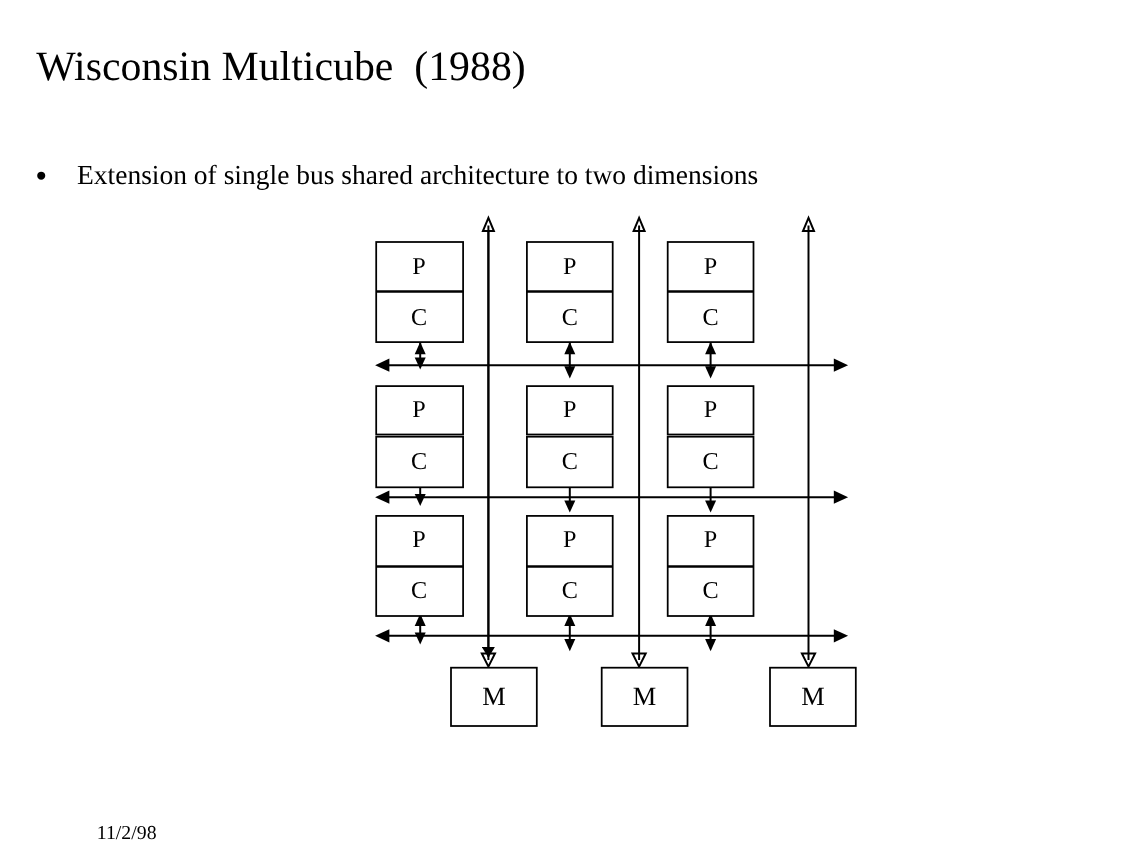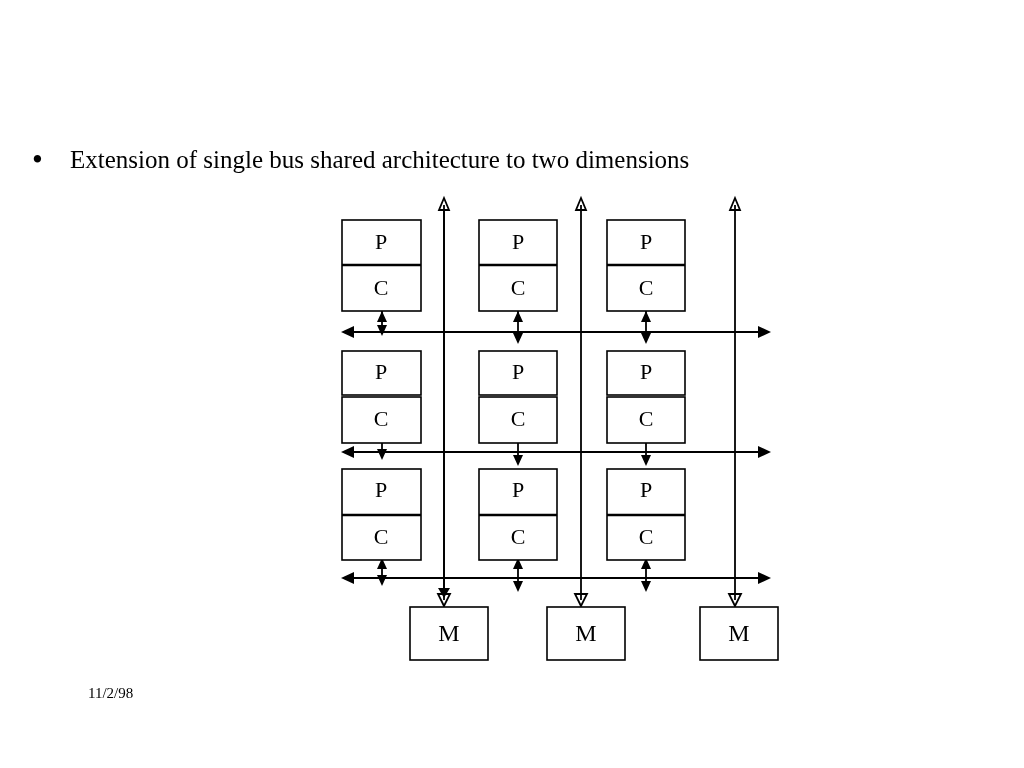--- a/index.html
+++ b/index.html
@@ -55,22 +55,22 @@
   }
   .bullet-text {
     flex: 1 1 auto;
     font-size: 25px;
     line-height: 48px;
     max-width: 800px;
   }
   .footer-date {
     position: absolute;
     left: 88px;
-    top: 683px;
-    font-size: 15px;
+    top: 747px;
+    font-size: 18px;
     line-height: 20px;
     color: #000000;
   }
   #diagram-svg {
     position: absolute;
     left: 0;
     top: 0;
     width: 1024px;
     height: 768px;
     pointer-events: none;
@@ -104,20 +104,21 @@
     fill: #000000;
     text-anchor: middle;
     dominant-baseline: middle;
   }
 </style>
 </head>
 <body>
 
 <div id="slide">
 
+  <div class="slide-title">Wisconsin Multicube  (1988)</div>
 
   <div class="bullet-block">
     <div class="bullet-row">
       <span class="bullet-marker">•</span>
       <span class="bullet-text">Extension of single bus shared architecture to two dimensions</span>
     </div>
   </div>
 
   <svg id="diagram-svg" viewBox="0 0 1024 768">
     <defs>

